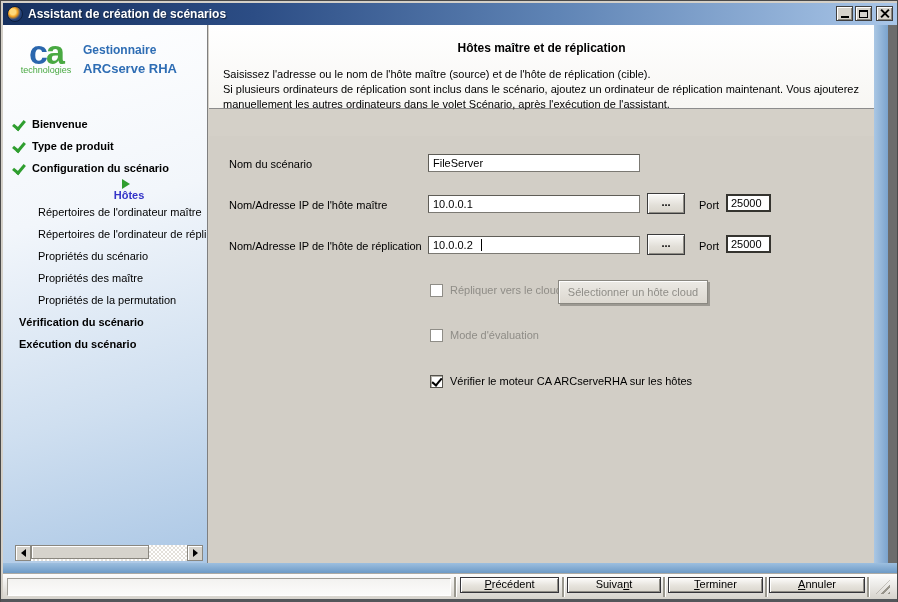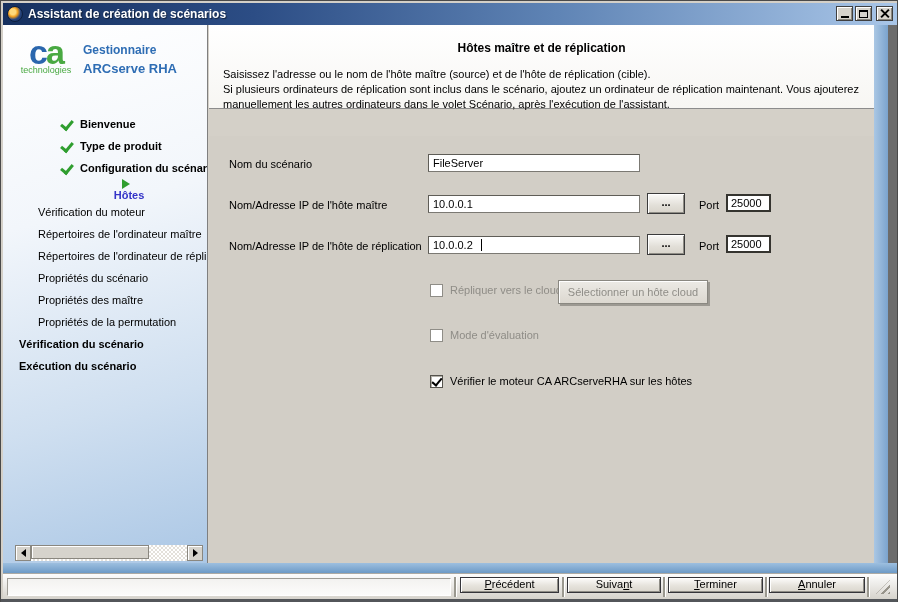--- a/index.html
+++ b/index.html
@@ -40,21 +40,21 @@
   .logo-c { color:#2a66ad; }
   .logo-a { color:#49a942; }
   .logo-sub { color:#49a942; font-size:9px; font-weight:normal; margin-top:-2px; }
   .brand-text { margin-left:8px; margin-top:6px; color:#2e6db4; font-weight:bold; }
   .brand-line1 { font-size:12px; }
   .brand-line2 { font-size:13px; margin-top:4px; }
 
   .nav { position:absolute; left:0; top:88px; width:205px; }
   .step { height:22px; display:flex; align-items:center; white-space:nowrap; cursor:default; }
   .step .lbl { overflow:hidden; }
-  .step.done { padding-left:10px; font-weight:bold;margin-left:48px; }
+  .step.done { padding-left:10px; font-weight:bold; }
   .step.done .lbl { margin-left:7px; }
   .step.current { padding-left:40px; font-weight:bold; color:#3434c8;flex-direction:column; }
   .step.current .lbl { margin-left:7px; }
   .step.sub { padding-left:35px; }
   .step.mainp { padding-left:16px; font-weight:bold; }
   .check-icon { width:12px; height:12px; position:relative; flex:0 0 12px; }
   .check-icon::after { content:""; position:absolute; left:2px; top:0; width:5px; height:9px;
     border:solid #2f9e2f; border-width:0 3px 3px 0; transform:rotate(40deg); }
   .arrow-icon { width:0; height:0; border-left:8px solid #2f9e2f;
     border-top:5px solid transparent; border-bottom:5px solid transparent; flex:0 0 8px; }
@@ -166,23 +166,20 @@
         </div>
       <div class="step done">
           <span class="check-icon"></span>
           <span class="lbl">Configuration du scénario</span>
         </div>
       <div class="step current">
           <span class="arrow-icon"></span>
           <span class="lbl">Hôtes</span>
         </div>
       <div class="step sub">
-          <span class="lbl">Vérification du moteur</span>
-        </div>
-      <div class="step sub">
           <span class="lbl">Répertoires de l'ordinateur maître</span>
         </div>
       <div class="step sub">
           <span class="lbl">Répertoires de l'ordinateur de réplication</span>
         </div>
       <div class="step sub">
           <span class="lbl">Propriétés du scénario</span>
         </div>
       <div class="step sub">
           <span class="lbl">Propriétés des maître</span>

